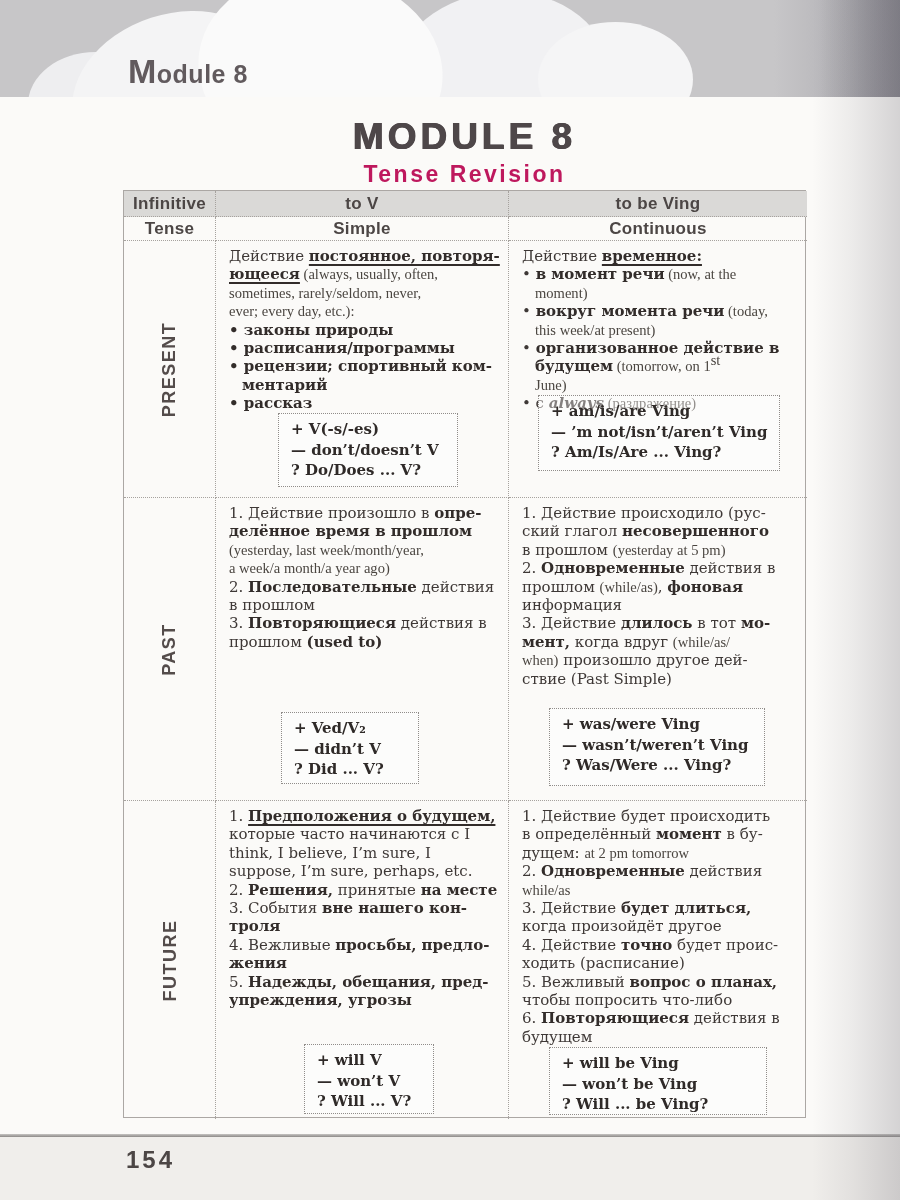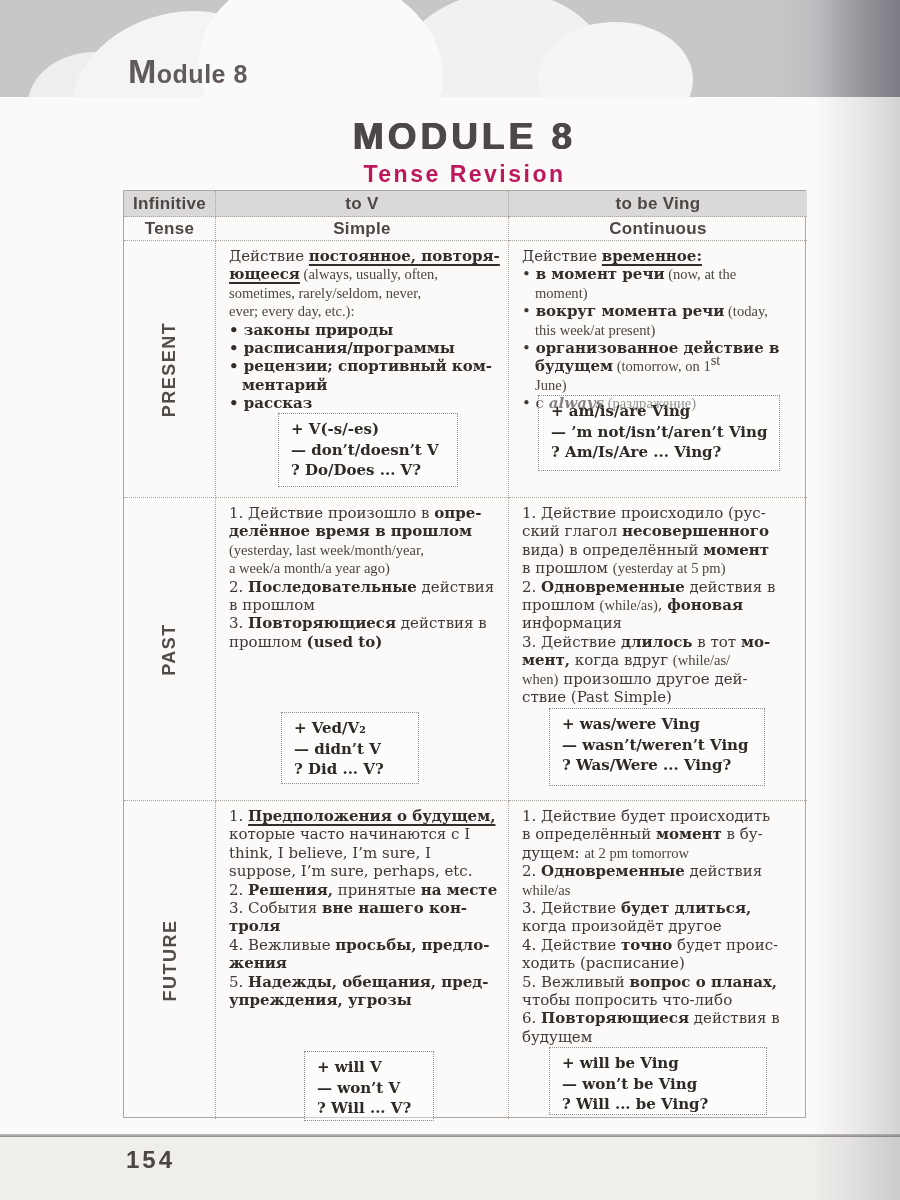--- a/index.html
+++ b/index.html
@@ -171,21 +171,20 @@
       <div class="tl"><span>прошлом </span><span class="b">(used to)</span></div>
       <div class="fbox" style="left:65px;top:214px;width:138px;height:72px;">
         <div class="fl">+ Ved/V₂</div>
         <div class="fl">— didn’t V</div>
         <div class="fl">? Did ... V?</div>
       </div>
   </div>
   <div class="cell content bb">
     <div class="tl"><span>1. Действие происходило (рус-</span></div>
       <div class="tl"><span>ский глагол </span><span class="b">несовершенного</span></div>
-      <div class="tl"><span>вида) в определённый </span><span class="b">момент</span></div>
       <div class="tl"><span>в прошлом </span><span class="sans">(yesterday at 5 pm)</span></div>
       <div class="tl"><span>2. </span><span class="b">Одновременные</span><span> действия в</span></div>
       <div class="tl"><span>прошлом </span><span class="sans">(while/as)</span><span>, </span><span class="b">фоновая</span></div>
       <div class="tl"><span>информация</span></div>
       <div class="tl"><span>3. Действие </span><span class="b">длилось</span><span> в тот </span><span class="b">мо-</span></div>
       <div class="tl"><span class="b">мент,</span><span> когда вдруг </span><span class="sans">(while/as/</span></div>
       <div class="tl"><span class="sans">when)</span><span> произошло другое дей-</span></div>
       <div class="tl"><span>ствие (Past Simple)</span></div>
       <div class="fbox" style="left:40px;top:210px;width:216px;height:78px;">
         <div class="fl">+ was/were Ving</div>
@@ -202,21 +201,21 @@
       <div class="tl"><span>которые часто начинаются с I</span></div>
       <div class="tl"><span>think, I believe, I’m sure, I</span></div>
       <div class="tl"><span>suppose, I’m sure, perhaps, etc.</span></div>
       <div class="tl"><span>2. </span><span class="b">Решения,</span><span> принятые </span><span class="b">на месте</span></div>
       <div class="tl"><span>3. События </span><span class="b">вне нашего кон-</span></div>
       <div class="tl"><span class="b">троля</span></div>
       <div class="tl"><span>4. Вежливые </span><span class="b">просьбы, предло-</span></div>
       <div class="tl"><span class="b">жения</span></div>
       <div class="tl"><span>5. </span><span class="b">Надежды, обещания, пред-</span></div>
       <div class="tl"><span class="b">упреждения, угрозы</span></div>
-      <div class="fbox" style="left:88px;top:250px;width:130px;height:70px;">
+      <div class="fbox" style="left:88px;top:243px;width:130px;height:70px;">
         <div class="fl">+ will V</div>
         <div class="fl">— won’t V</div>
         <div class="fl">? Will ... V?</div>
       </div>
   </div>
   <div class="cell content">
     <div class="tl"><span>1. Действие будет происходить</span></div>
       <div class="tl"><span>в определённый </span><span class="b">момент</span><span> в бу-</span></div>
       <div class="tl"><span>дущем: </span><span class="sans">at 2 pm tomorrow</span></div>
       <div class="tl"><span>2. </span><span class="b">Одновременные</span><span> действия</span></div>

